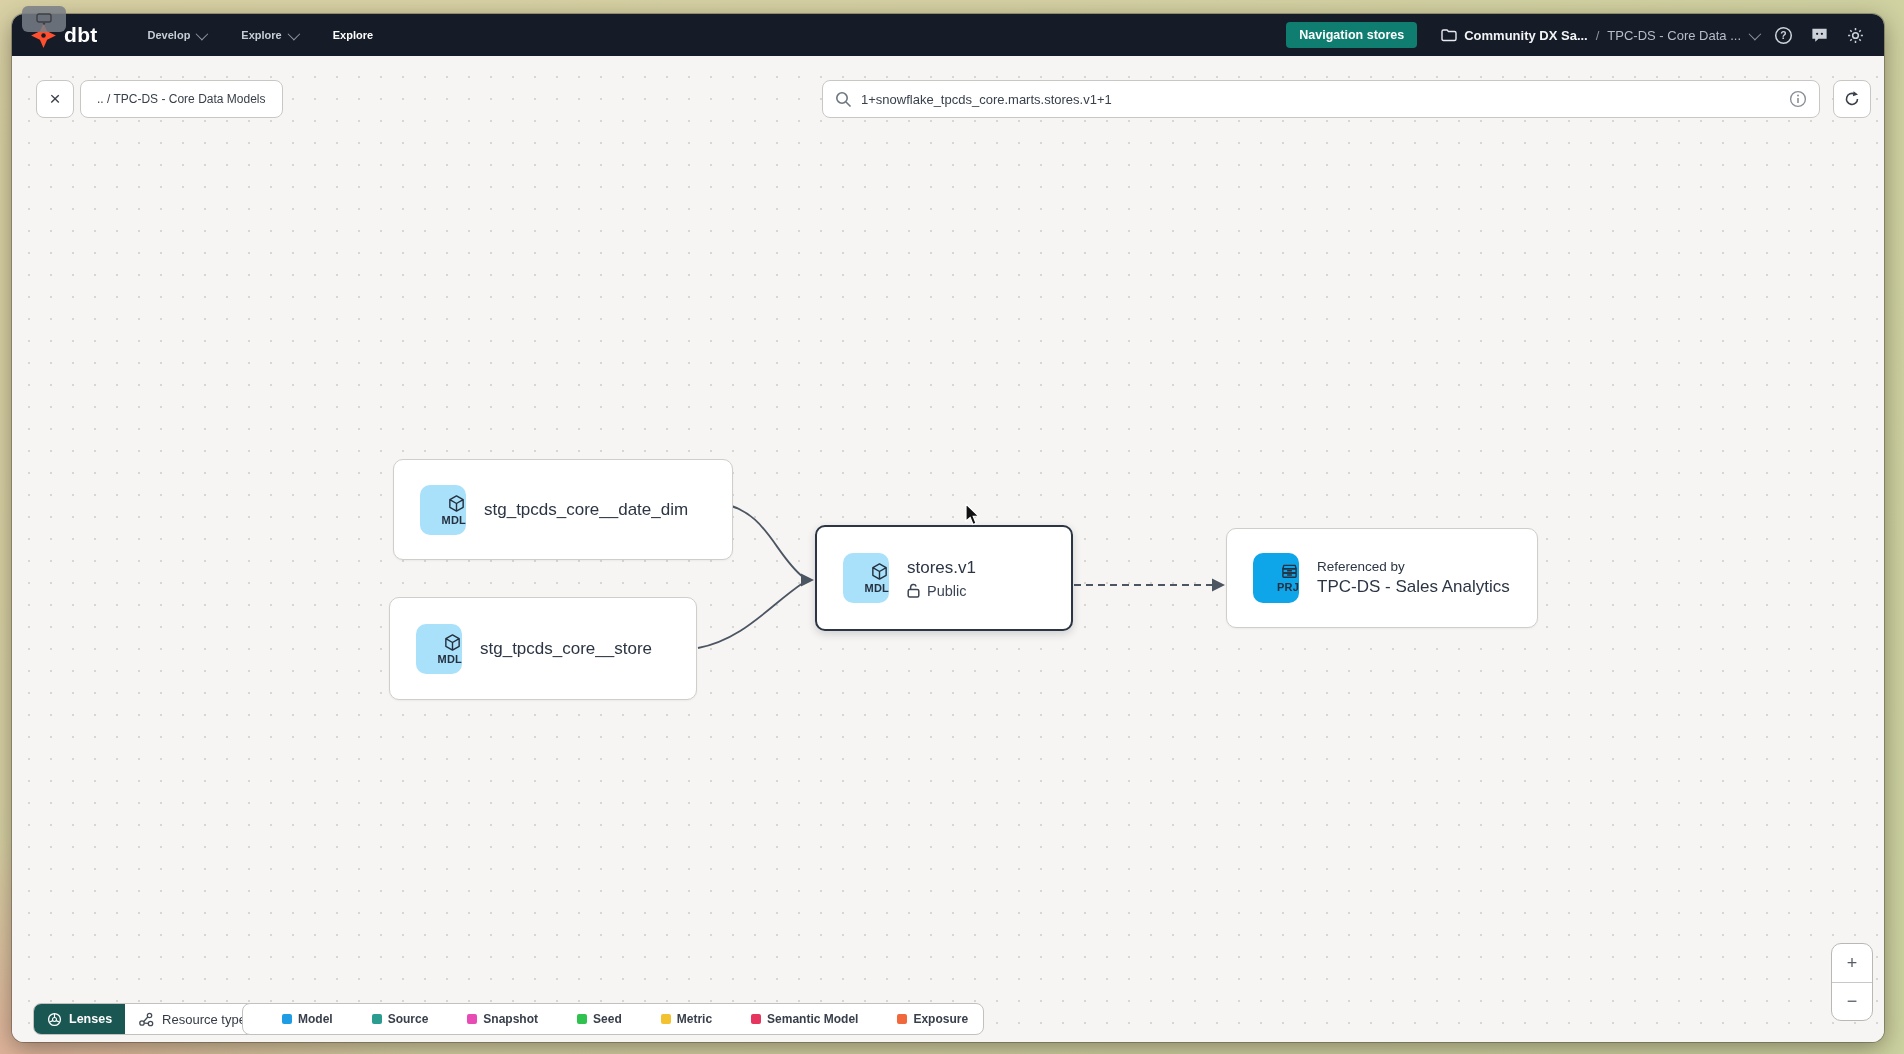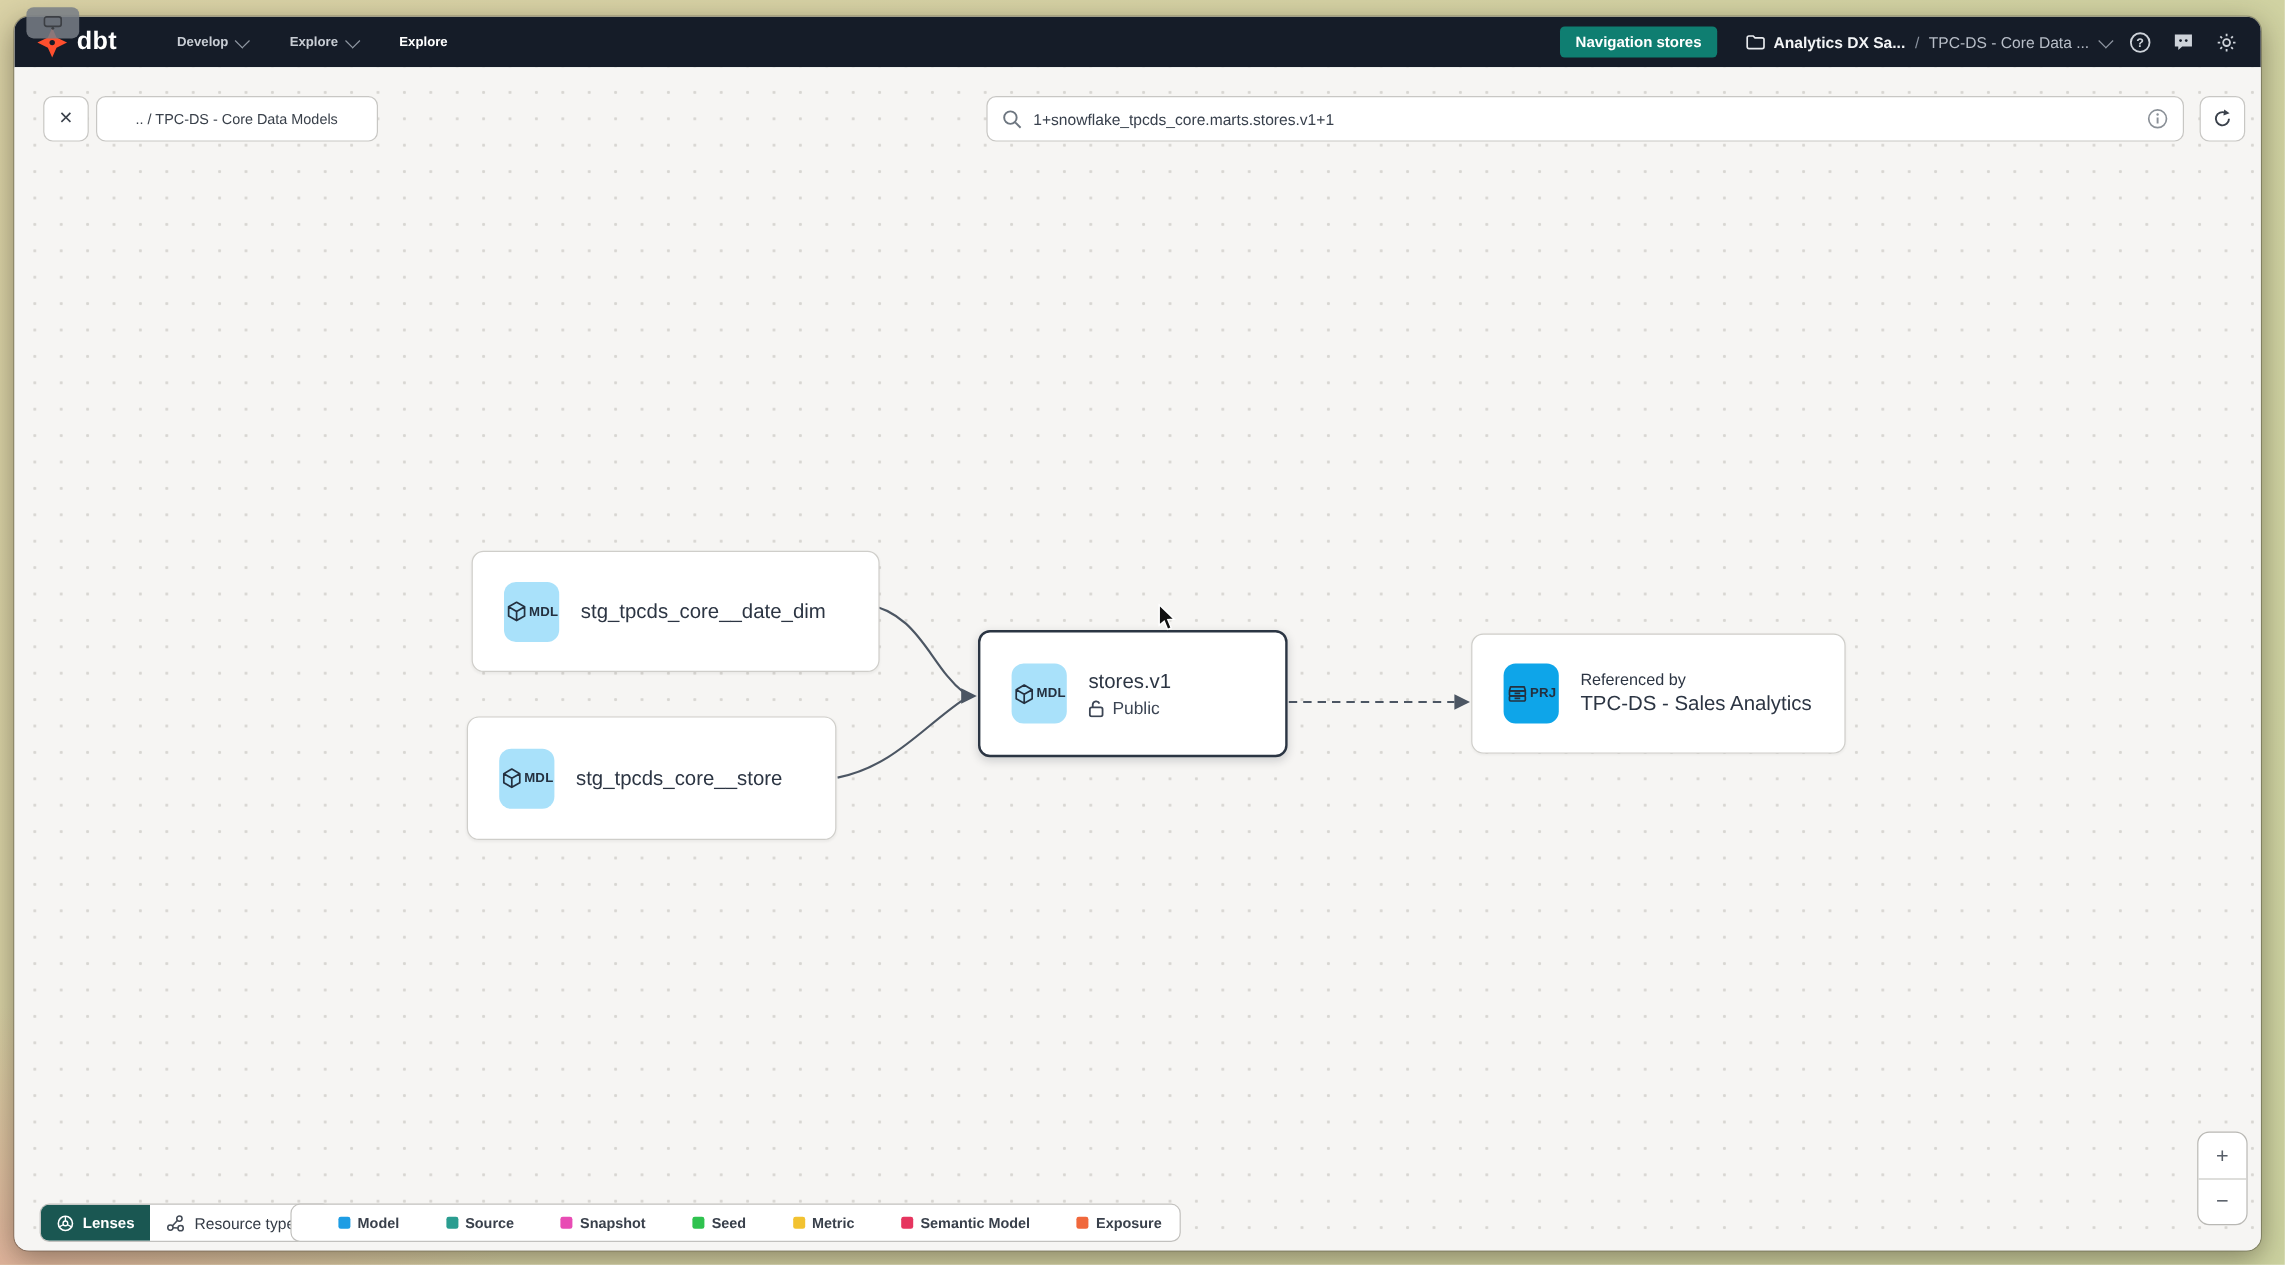--- a/index.html
+++ b/index.html
@@ -40,36 +40,36 @@
   
   .canvas { position:relative; width:100%; height:986px;
     background-color:#f6f5f3;
     background-image:radial-gradient(#d8d6d2 1.1px, rgba(0,0,0,0) 1.3px);
     background-size:22px 22px; background-position:6px 10px; }
 
   .btn-square { position:absolute; width:38px; height:38px; background:#fff; border:1px solid #c8c7c4;
     border-radius:8px; display:flex; align-items:center; justify-content:center; cursor:pointer; }
   .close-btn { left:24px; top:24px; font-size:19px; color:#3a414b; }
   .chip { position:absolute; left:68px; top:24px; height:38px; background:#fff; border:1px solid #c8c7c4;
-    border-radius:8px; display:flex; align-items:center; padding:0 32px; font-size:12px; color:#39404a; cursor:pointer; }
+    border-radius:8px; display:flex; align-items:center; padding:0 16px; font-size:12px; color:#39404a; cursor:pointer; }
 
   .search { position:absolute; left:810px; top:24px; width:998px; height:38px; background:#fff;
     border:1px solid #c8c7c4; border-radius:8px; display:flex; align-items:center; padding:0 12px; gap:9px; }
   .search input { flex:1; border:none; outline:none; font-size:13px; color:#39414d;
     font-family:"Liberation Sans",sans-serif; background:transparent; }
   .search svg { flex:none; }
   .refresh-btn { left:1821px; top:24px; }
 
   
   .node { position:absolute; background:#fff; border:1px solid #cfceca; border-radius:10px;
     display:flex; align-items:center; gap:18px; padding:0 26px; cursor:pointer;
     box-shadow:0 1px 2px rgba(30,35,45,.05); }
   .node.selected { border:2px solid #2b3543; box-shadow:0 3px 8px rgba(30,35,45,.18); }
-  .res-icon { flex:none; width:46px; height:50px; border-radius:10px; display:flex; 
-    align-items:center; justify-content:center; gap:1px; }
+  .res-icon { flex:none; width:46px; height:50px; border-radius:10px; display:flex; flex-direction:column;
+    align-items:flex-end; justify-content:center; gap:1px; }
   .res-icon.mdl { background:#a9e1fa; }
   .res-icon.prj { background:#0ea5e9; }
   .res-icon .tag { font-size:11px; font-weight:bold; color:#24303f; letter-spacing:.2px; }
   .node-title { font-size:17px; color:#2c3543; }
   .node-sub { display:flex; align-items:center; gap:7px; margin-top:5px; font-size:14.5px; color:#3c4554; }
   .node-pre { font-size:13.5px; color:#2c3543; margin-bottom:3px; }
   .edges { position:absolute; left:0; top:0; width:100%; height:100%; pointer-events:none; }
 
   
   .lens-group { position:absolute; left:21px; top:947px; height:32px; display:flex; border:1px solid #c2c1be;
@@ -123,21 +123,21 @@
       <span>Explore</span>
     </div>
 
     <div class="topnav-right">
       <div class="badge">Navigation stores</div>
       <div class="crumbs">
         <span class="crumb-project">
           <svg width="16" height="14" viewBox="0 0 16 14">
             <path d="M1 3.5 Q1 2 2.5 2 H6 L7.5 3.5 H13.5 Q15 3.5 15 5 V11 Q15 12.5 13.5 12.5 H2.5 Q1 12.5 1 11 Z" fill="none" stroke="#e8eaee" stroke-width="1.4"></path>
           </svg>
-          <span>Analytics DX Sa...</span>
+          <span>Community DX Sa...</span>
         </span>
         <span class="crumb-sep">/</span>
         <span class="crumb-current">TPC-DS - Core Data ...</span>
         <span class="chev"></span>
       </div>
       <div class="nav-icon">
         <svg viewBox="0 0 20 20">
             <circle cx="10" cy="10" r="8.2" fill="none" stroke="#cdd2d9" stroke-width="1.6"></circle>
           <text x="10" y="14" text-anchor="middle" font-size="11" font-weight="bold" fill="#cdd2d9" font-family="Liberation Sans, sans-serif">?</text>
           </svg>

